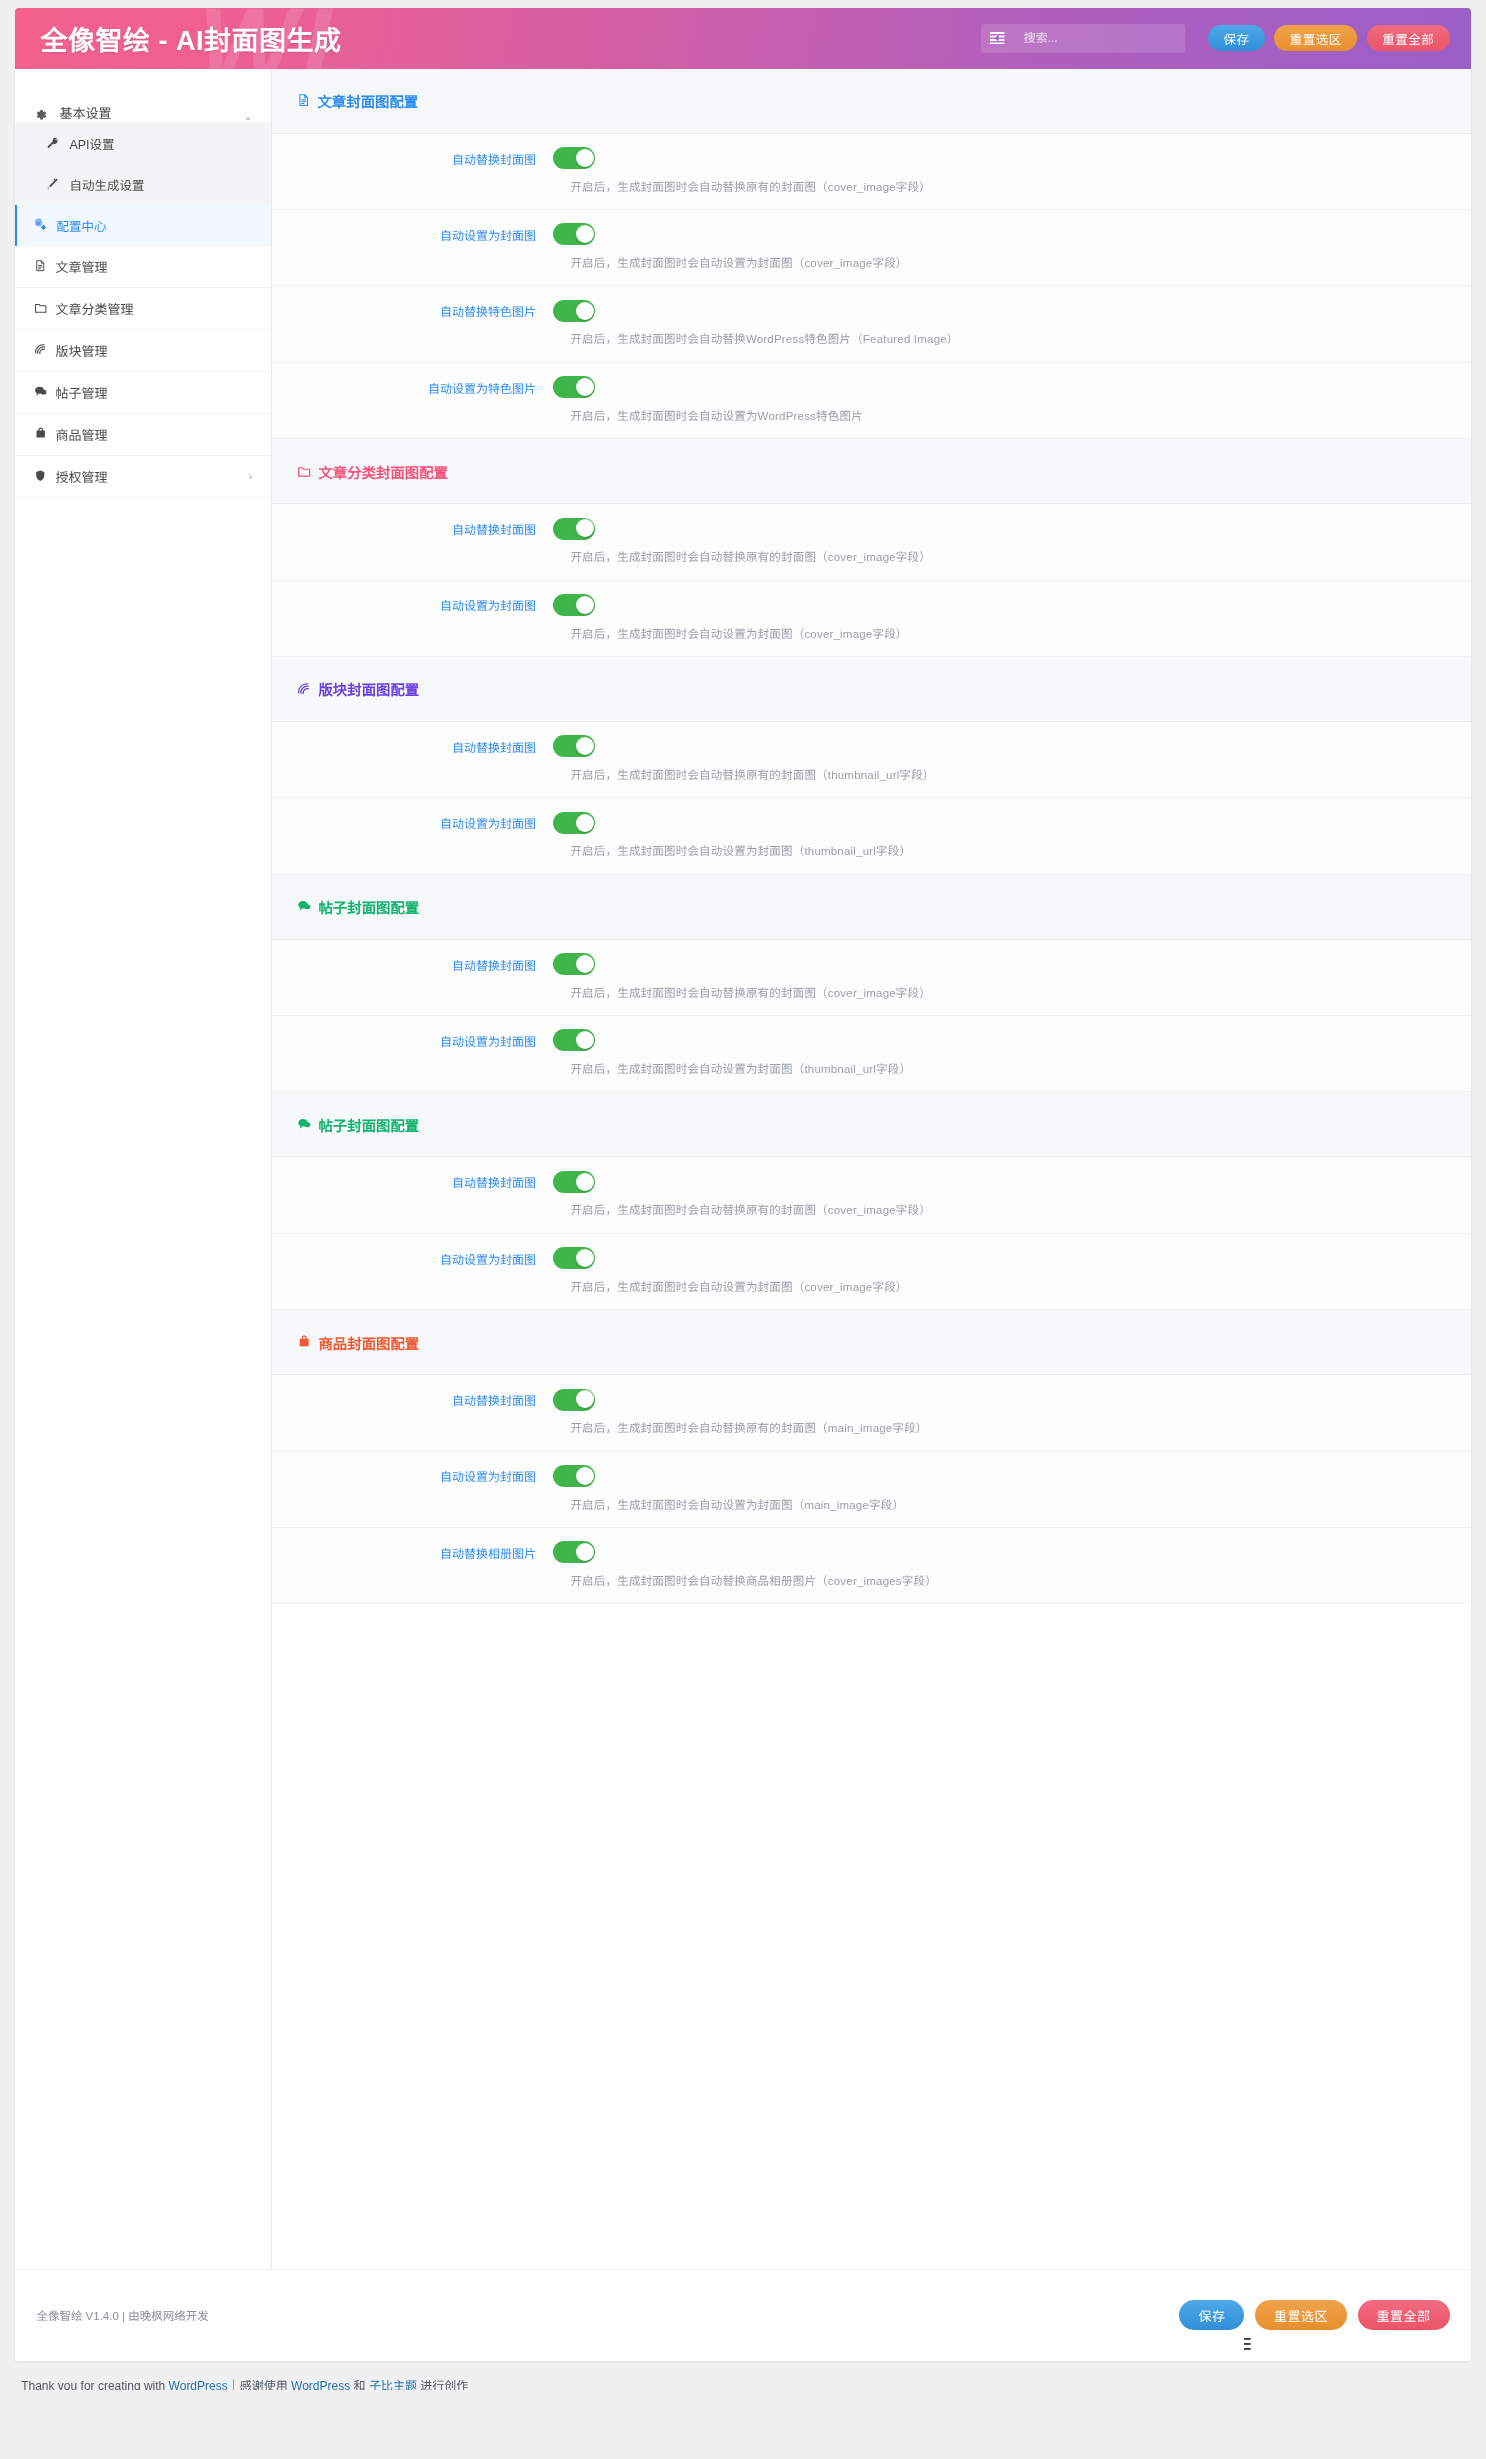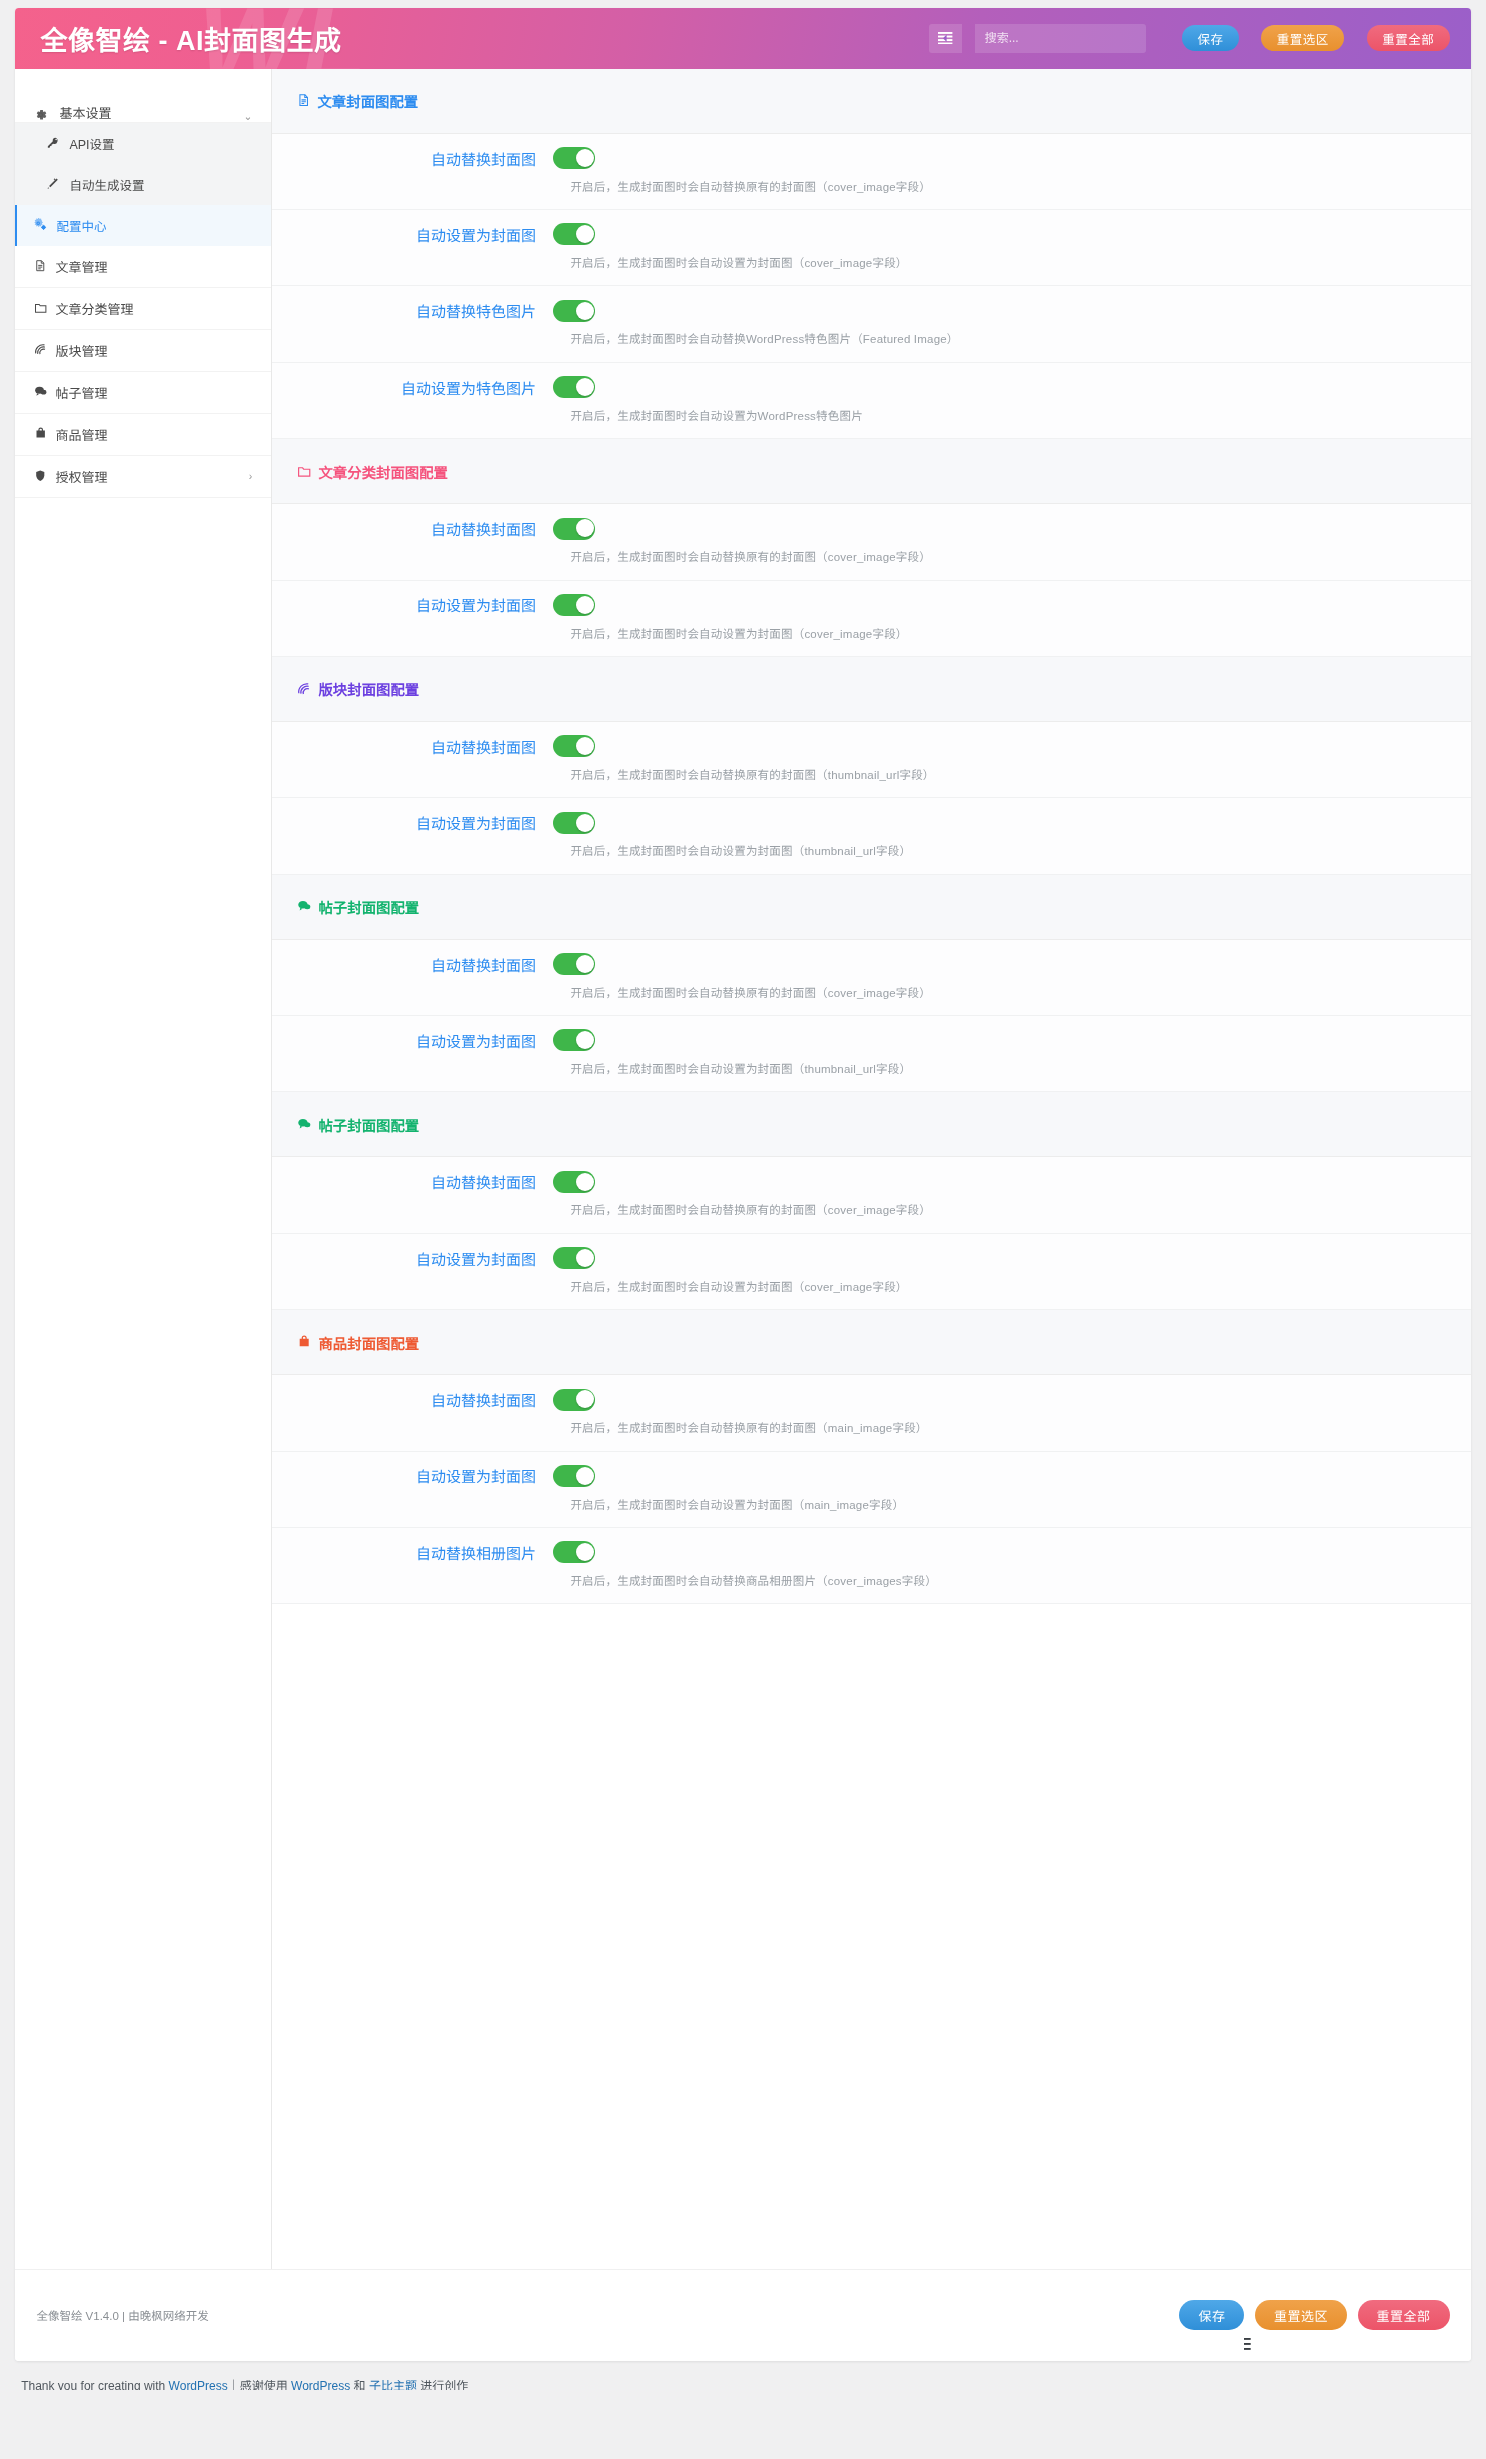--- a/index.html
+++ b/index.html
@@ -49,21 +49,21 @@
     font-size:27px;
     font-weight:700;
     letter-spacing:0.5px;
     text-shadow:0 1px 1.9px rgba(0,0,0,.12);
   }
   .hdr-right {
     position:relative;
     z-index:2;
     display:flex;
     align-items:center;
-    gap:13px;
+    gap:0;
   }
   .collapse-btn {
     width:33px; height:29px;
     display:flex; align-items:center; justify-content:center;
     background:rgba(255,255,255,.14);
     border-radius:2.9px 0 0 2.9px;
     color:#fff;
     cursor:pointer;
   }
   .collapse-btn svg { display:block; }
@@ -168,21 +168,21 @@
     border-bottom:1px solid #f0f1f2;
     background:#fdfdfe;
   }
   .row-top {
     display:flex; align-items:center;
   }
   .row-label {
     width:281px;
     text-align:right;
     padding-right:17.3px;
-    font-size:15px;
+    font-size:12px;
     color:#2d8cf0;
     flex:0 0 281px;
   }
   .toggle {
     width:42px; height:22px;
     border-radius:11.5px;
     background:#3fb64a;
     position:relative;
     cursor:pointer;
     flex:0 0 42px;

